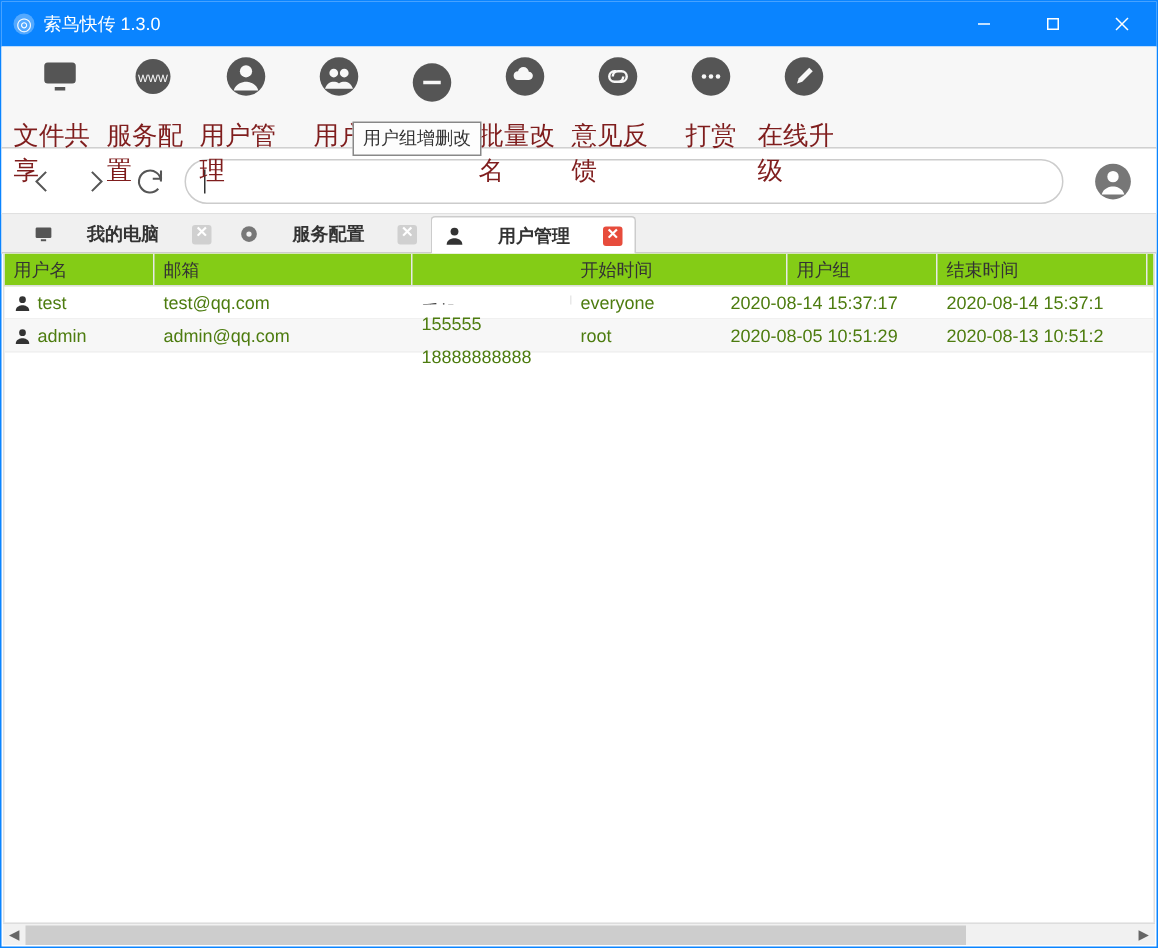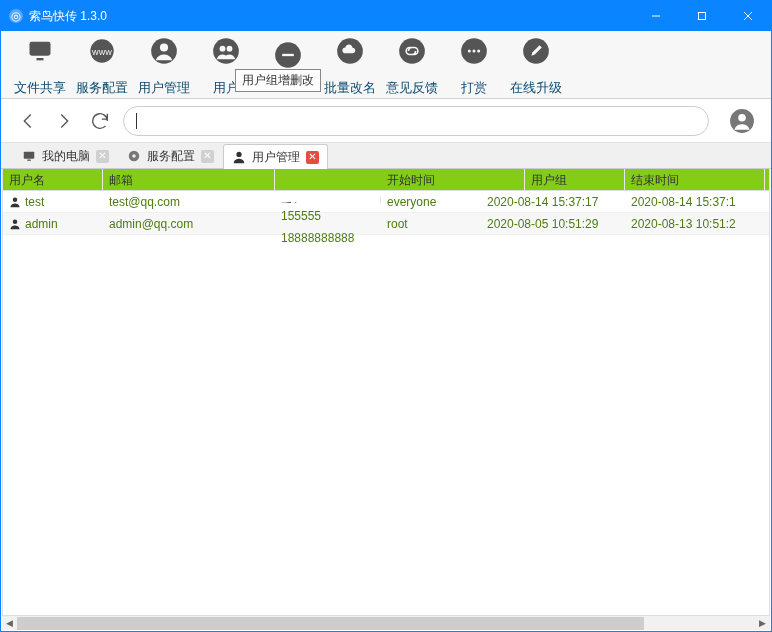--- a/index.html
+++ b/index.html
@@ -8,33 +8,33 @@
 .titlebar { height: 30px; background: #0a84ff; display: flex; align-items: center; color: #fff; font-size: 12px; padding-left: 8px; }
 .titlebar-icon { width: 14px; height: 14px; border-radius: 50%; background: rgba(255,255,255,0.3); margin-right: 6px; display: inline-flex; align-items: center; justify-content: center; }
 .titlebar-controls { margin-left: auto; display: flex; }
 .titlebar-btn { width: 46px; height: 30px; display: flex; align-items: center; justify-content: center; color: #fff; }
 .titlebar-btn svg { width: 10px; height: 10px; }
 
 .toolbar { height: 68px; background: #f7f7f7; border-bottom: 1px solid #d0d0d0; display: flex; padding: 6px 8px 4px 8px; position: relative; }
 .toolbar-item { width: 62px; display: flex; flex-direction: column; align-items: center; justify-content: flex-start; cursor: pointer; }
 .toolbar-icon-wrap { width: 36px; height: 36px; display: flex; align-items: center; justify-content: center; }
 .toolbar-icon-wrap svg { width: 28px; height: 28px; fill: #555; }
-.toolbar-label { font-size: 13px; color: #0c4a6e; margin-top: 14px; }
-.tooltip { position: absolute; left: 234px; top: 38px; background: #fdfdfd; border: 1px solid #888; padding: 2px 6px; font-size: 12px; color: #333; z-index: 10; }
+.toolbar-label { font-size: 17px; color: #7f1d1d; margin-top: 14px; }
+.tooltip { position: absolute; left: 234px; top: 50px; background: #fdfdfd; border: 1px solid #888; padding: 2px 6px; font-size: 12px; color: #333; z-index: 10; }
 
 .navbar { height: 44px; background: #fff; border-bottom: 1px solid #e0e0e0; display: flex; align-items: center; padding: 0 14px; gap: 10px; }
 .nav-icon { width: 26px; height: 26px; display: flex; align-items: center; justify-content: center; color: #555; }
 .nav-icon svg { width: 22px; height: 22px; stroke: #555; fill: none; stroke-width: 1.5; }
 .addrbar { flex: 1; height: 30px; background: #fff; border: 1px solid #ccc; border-radius: 15px; padding: 0 12px; font-size: 13px; color: #333; display: flex; align-items: center; }
 .addrbar-cursor { width: 1px; height: 16px; background: #333; }
 .avatar { width: 30px; height: 30px; display: flex; align-items: center; justify-content: center; margin-left: 8px; }
 .avatar svg { width: 26px; height: 26px; fill: #777; }
 
 .tabbar { height: 26px; background: #f0f0f0; border-bottom: 1px solid #ccc; display: flex; align-items: flex-end; padding-left: 12px; }
-.tab { height: 25px; padding: 0 8px; display: flex; align-items: center; gap: 6px; font-size: 12px; color: #333; border: 1px solid transparent; border-bottom: none; cursor: pointer; }
+.tab { height: 25px; padding: 0 8px; display: flex; align-items: center; gap: 22px; font-size: 12px; color: #333; border: 1px solid transparent; border-bottom: none; cursor: pointer; font-weight: bold; }
 .tab.active { background: #fff; border-color: #ccc; border-top-left-radius: 3px; border-top-right-radius: 3px; position: relative; top: 1px; }
 .tab-icon { width: 14px; height: 14px; display: inline-flex; align-items: center; justify-content: center; }
 .tab-icon svg { width: 14px; height: 14px; }
 .tab-close { width: 13px; height: 13px; border-radius: 2px; background: #d0d0d0; color: #fff; font-size: 10px; display: flex; align-items: center; justify-content: center; line-height: 1; }
 .tab-close.red { background: #e74c3c; }
 
 .table-wrap { height: calc(632px - 30px - 68px - 44px - 26px - 16px); background: #fff; overflow: hidden; border-left: 1px solid #e0e0e0; border-right: 1px solid #e0e0e0; margin: 0 1px; }
 .table-header { height: 22px; background: #84cc16; border-bottom: 1px solid #ddd; display: flex; font-size: 12px; color: #333; }
 .th { padding: 3px 6px; border-right: 1px solid #e8e8e8; overflow: hidden; white-space: nowrap; }
 .table-body { font-size: 12px; color: #4d7c0f; }

